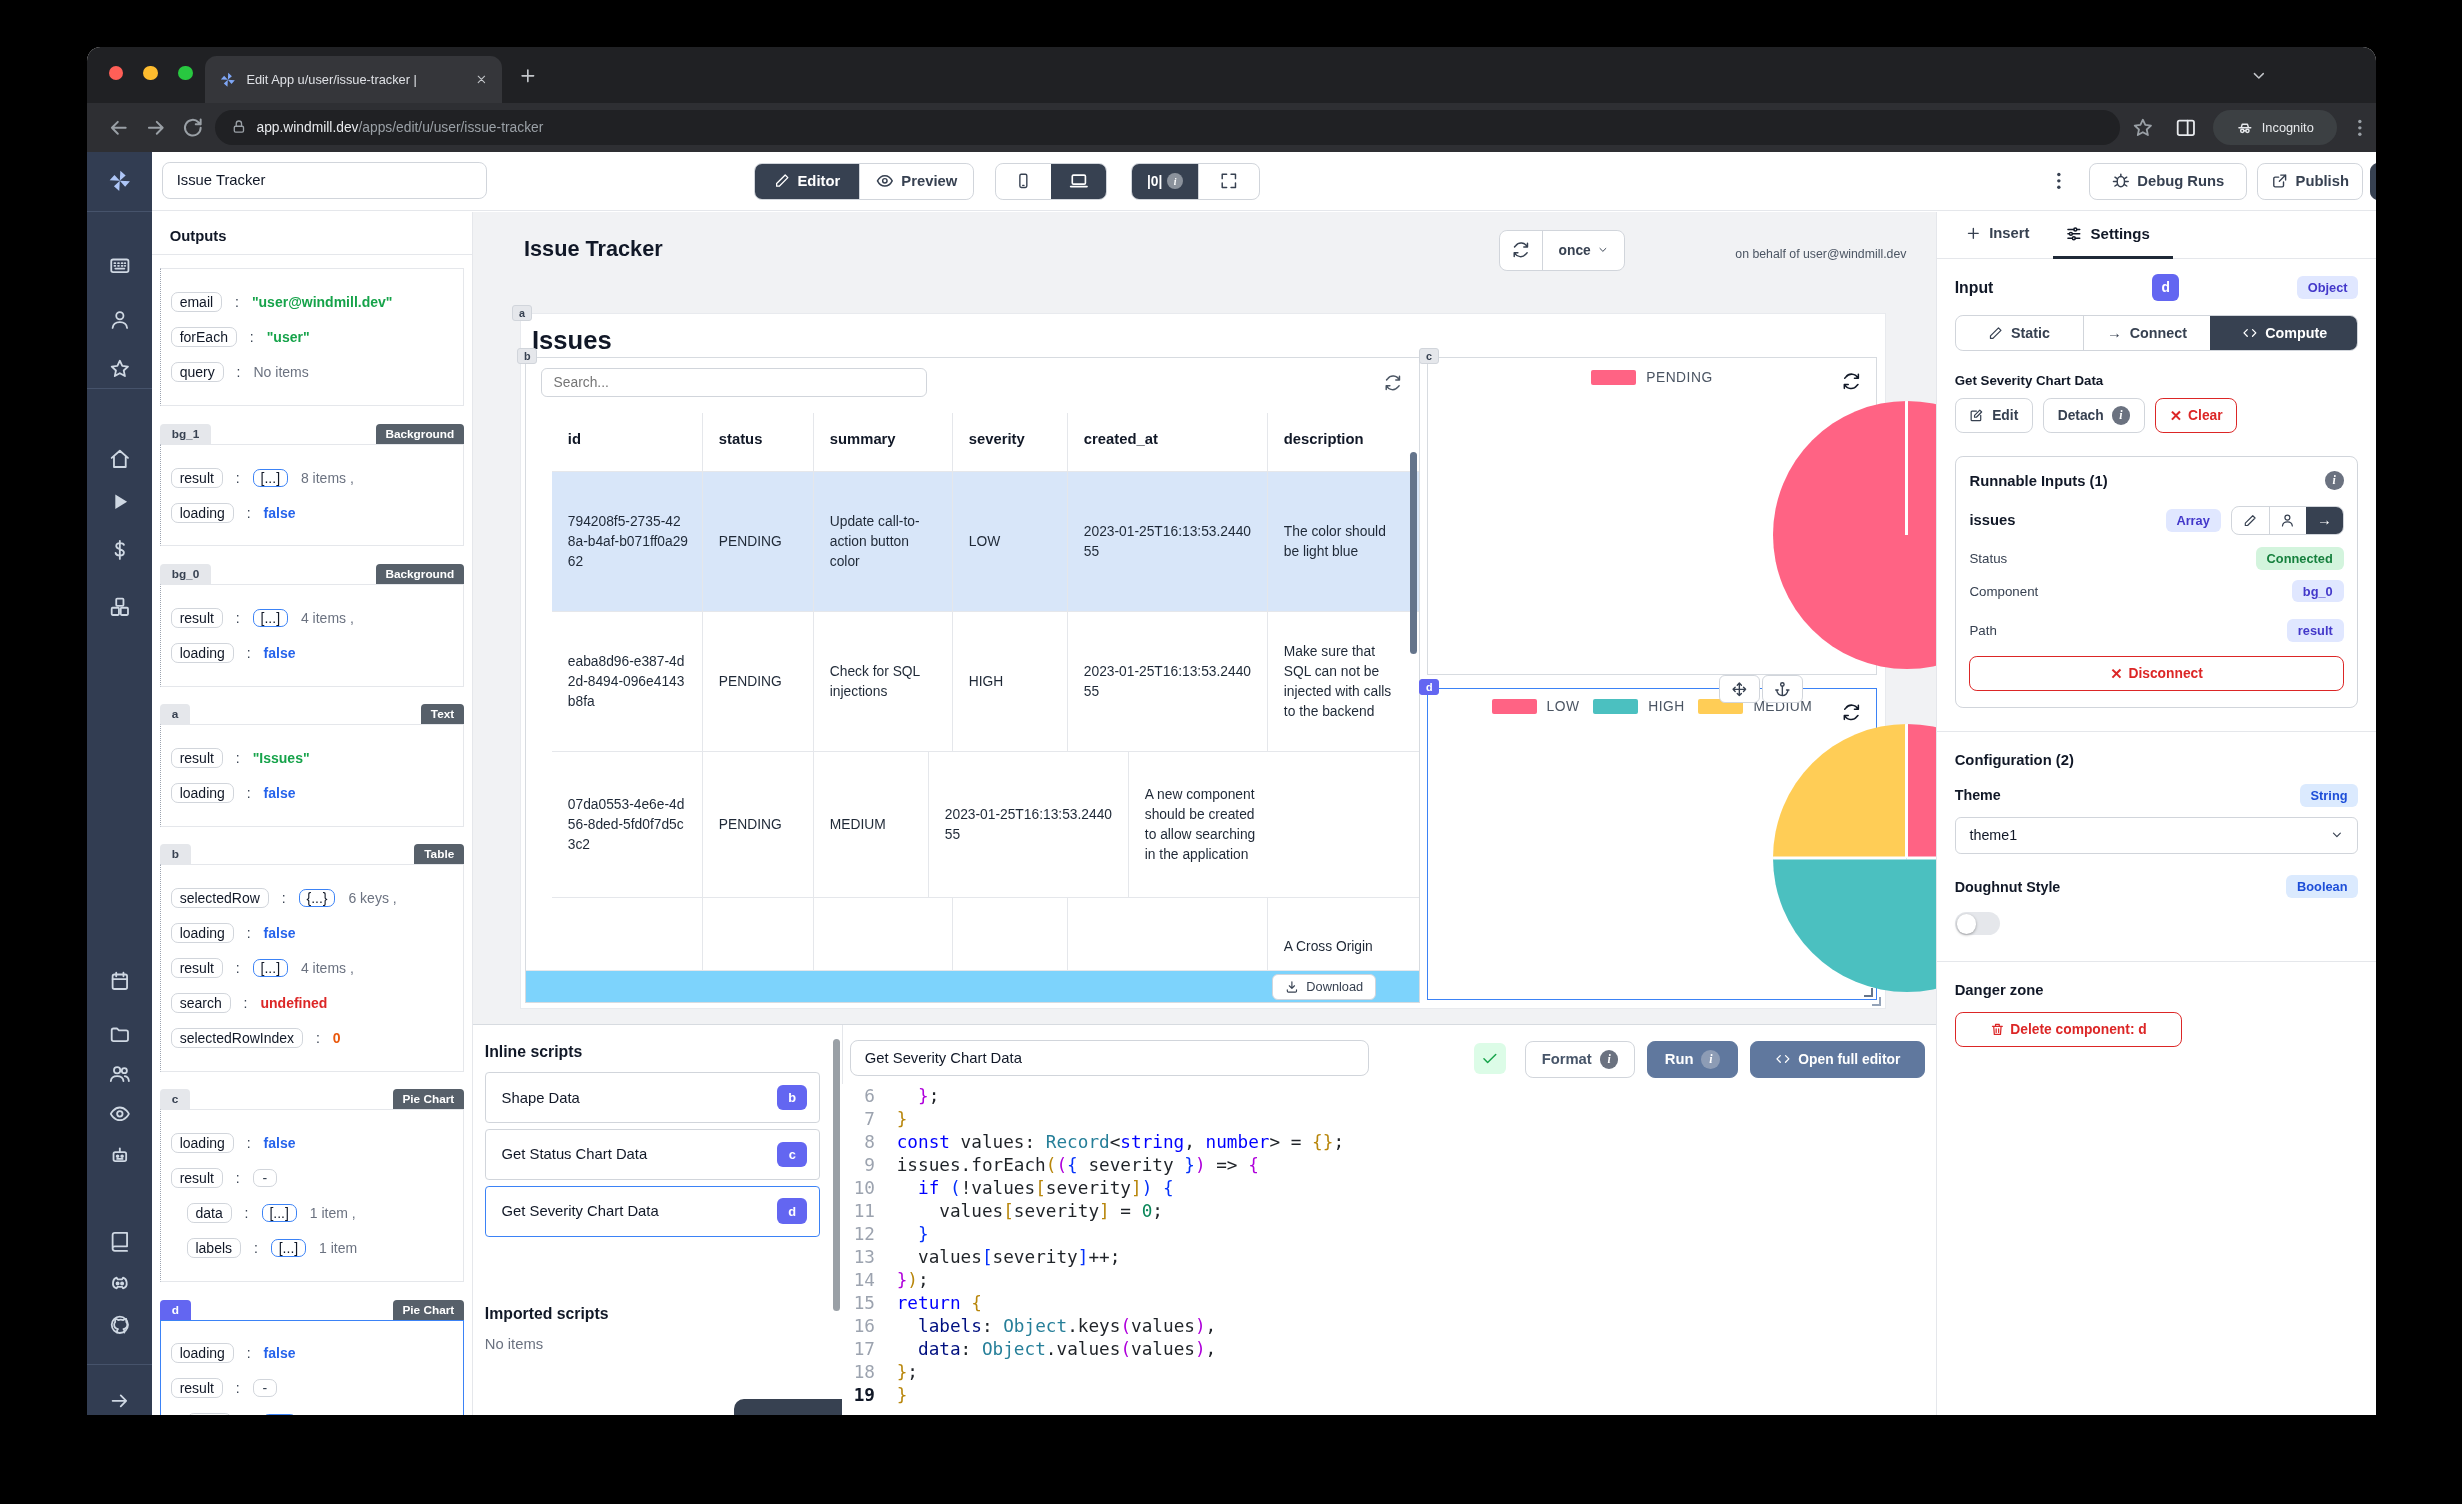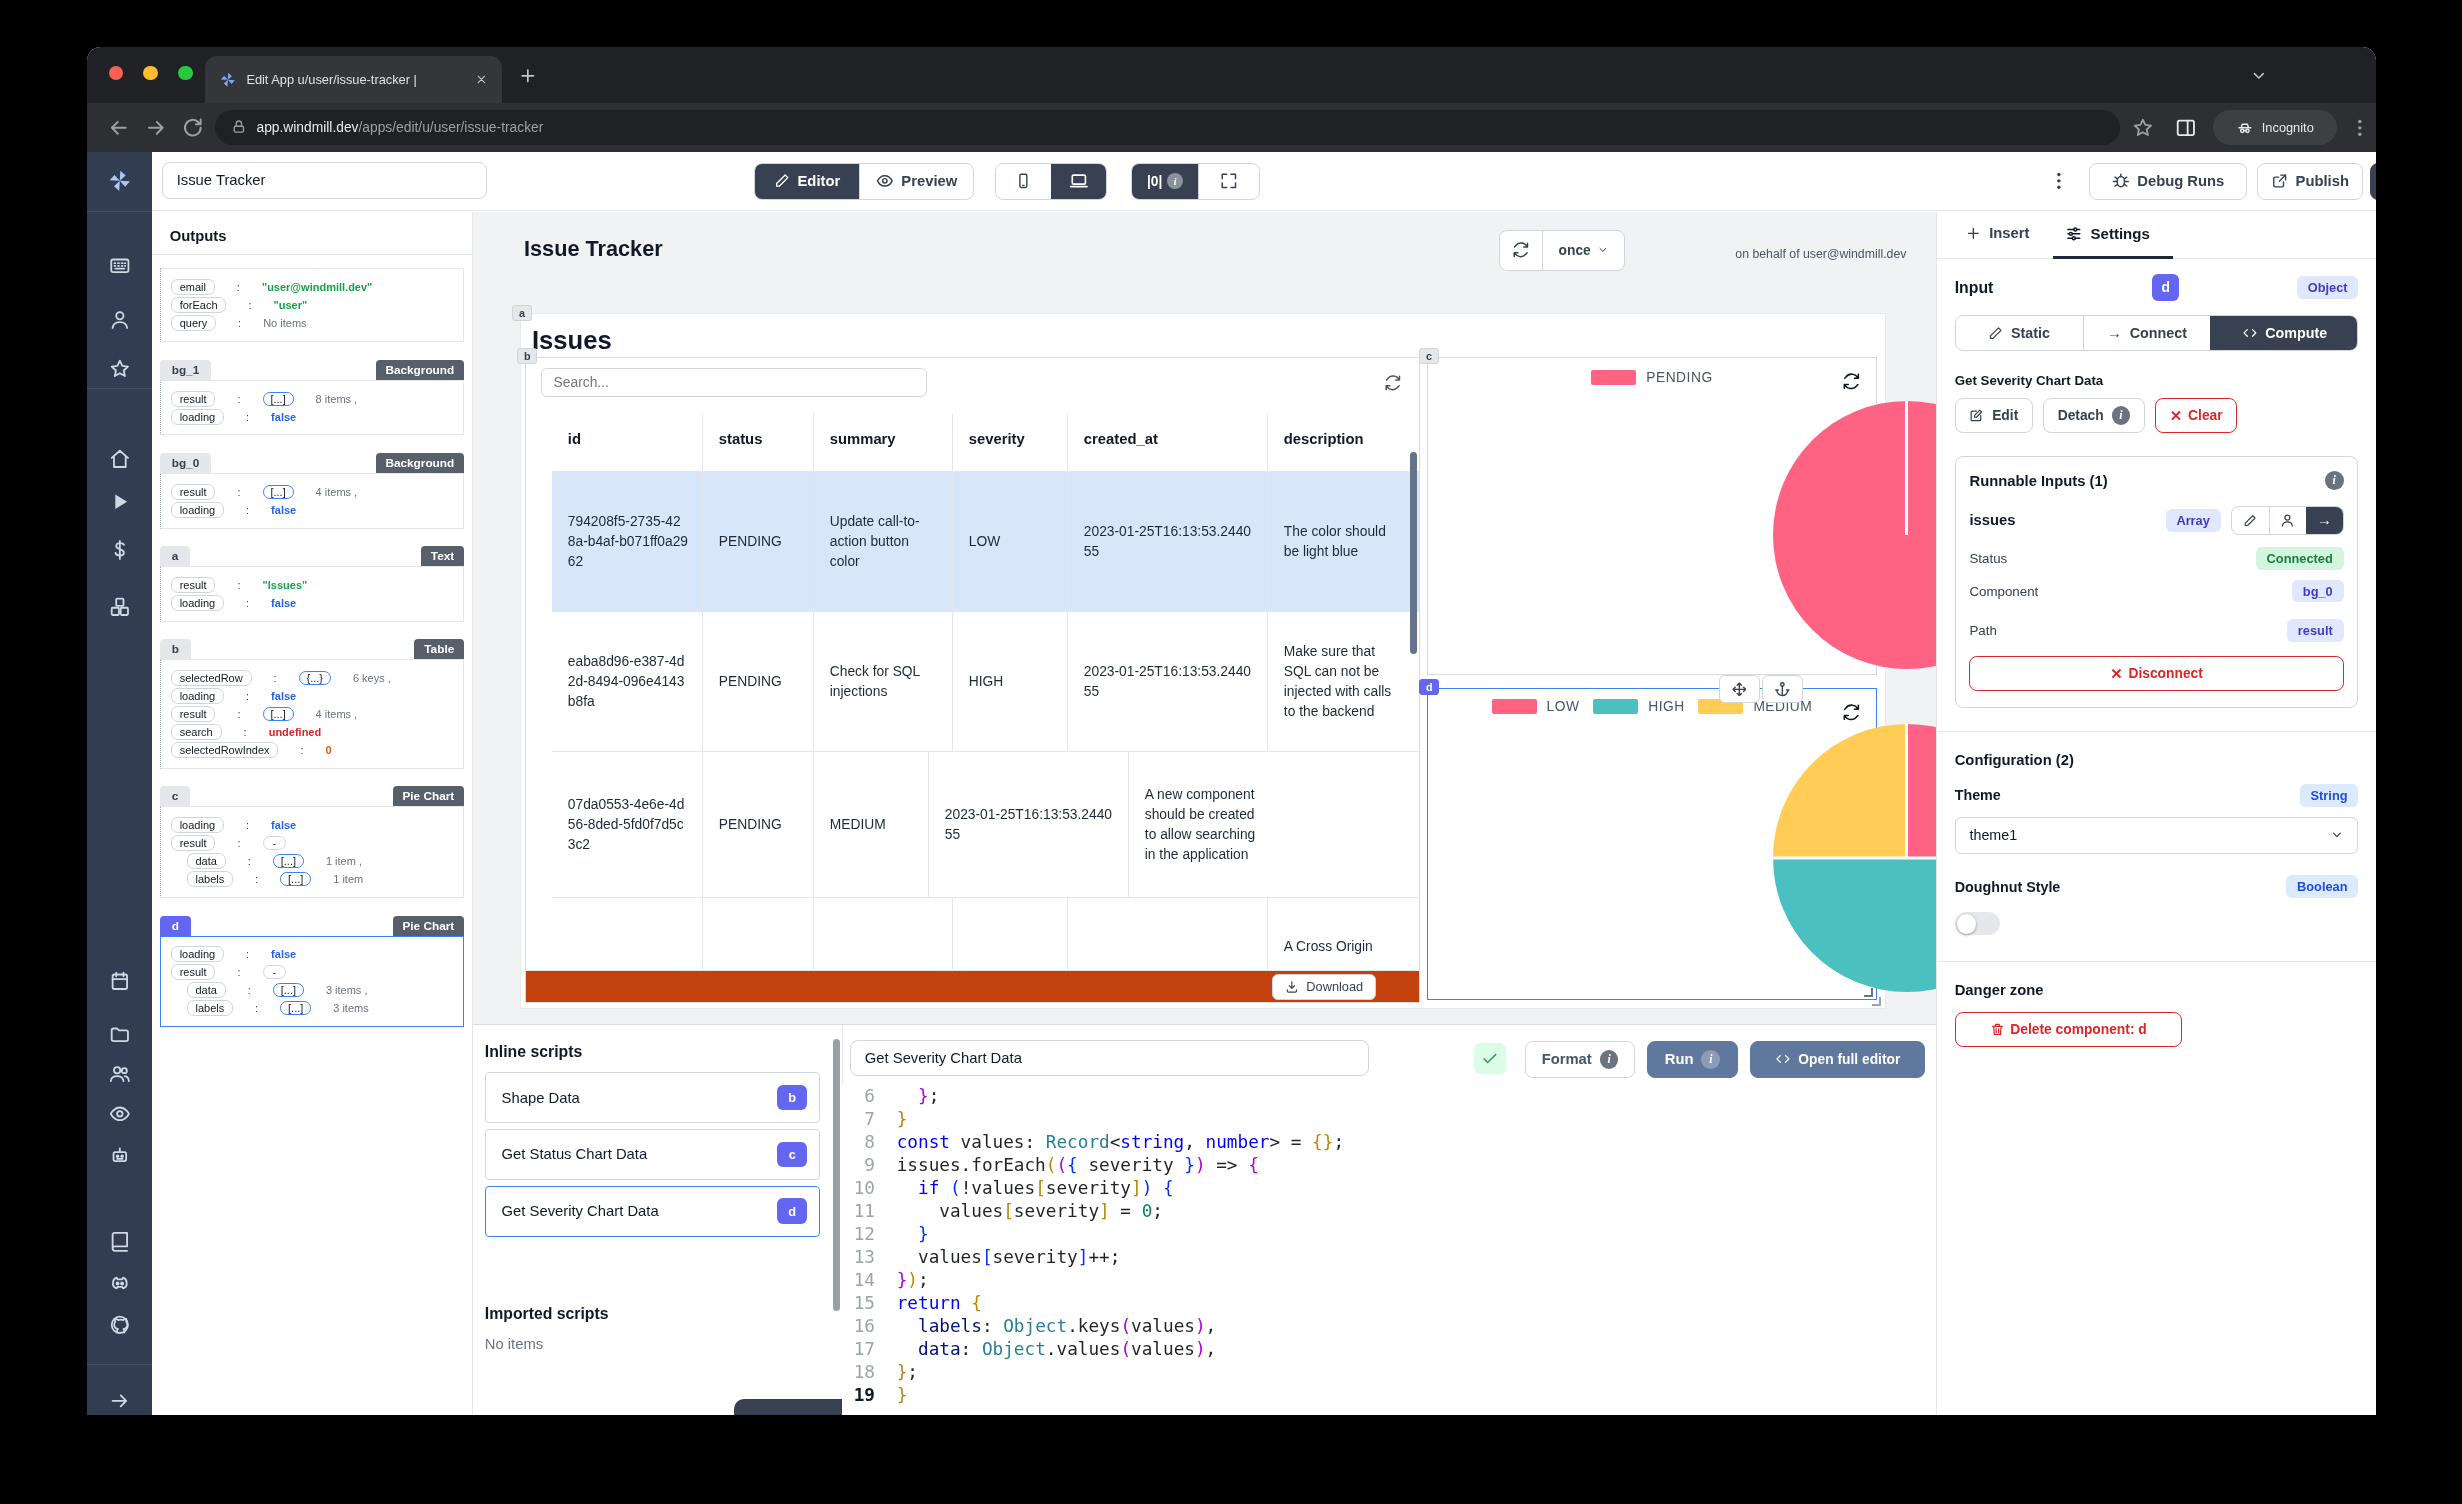--- a/index.html
+++ b/index.html
@@ -28,21 +28,21 @@
 .sbic{position:absolute;left:21.7px;width:21.7px;height:21.7px;color:#cfd8e3}
 
 .outputs{position:absolute;left:65px;top:165px;width:321px;height:1204px;background:#fff;border-right:1px solid #e5e7eb;overflow:hidden}
 .ogroup{margin:13.8px 7.9px 0 7.9px}
 .ghead{display:flex;justify-content:space-between;align-items:flex-end;height:23.6px}
 .gtab{font-size:11.8px;font-weight:700;color:#374151;background:#e5e7eb;border-radius:3.9px 3.9px 0 0;padding:3px 11.8px}
 .gtab.indigo{background:#6366f1;color:#fff}
 .gbadge{font-size:11.8px;font-weight:700;color:#fff;background:#57606a;border-radius:3.9px 3.9px 0 0;padding:3px 9.9px}
 .gbox{border:1px solid #e5e7eb;background:#fff;padding:7.9px 5.9px 7.9px 9.9px;border-left:1px dotted #9ca3af}
 .gbox.sel{border:1px solid #3b82f6}
-.orow{display:flex;align-items:center;gap:22px;margin:2px 0;font-size:11px;color:#374151;flex-wrap:nowrap}
+.orow{display:flex;align-items:center;gap:13px;margin:15px 0;font-size:14px;color:#374151;flex-wrap:nowrap}
 .key{border:1px solid #d1d5db;border-radius:6.9px;padding:1px 7.9px;background:#fff;color:#111827;white-space:nowrap}
 .pill{border:1px solid #3b82f6;border-radius:6.9px;padding:0 6.9px;color:#111827}
 .dashpill{border:1px solid #d1d5db;border-radius:6.9px;padding:0 8.9px;color:#374151}
 .v-green{color:#16a34a;font-weight:700}.v-blue{color:#2563eb;font-weight:700}.v-gray{color:#6b7280}.v-red{color:#dc2626;font-weight:700}.v-orange{color:#ea580c;font-weight:700}
 
 .canvas{position:absolute;left:386px;top:165px;width:1463px;height:813px;background:#f1f2f4}
 .surface{position:absolute;left:47px;top:101px;width:1366px;height:696px;background:#fff;border:1px solid #e8eaee}
 .comptag{position:absolute;font-size:10.8px;font-weight:700;background:#e5e7eb;color:#374151;border:1px solid #d1d5db;border-radius:3px;padding:1px 5.9px;z-index:5}
 .comptag.indigo{background:#6366f1;color:#fff;border-color:#6366f1}
 .card{position:absolute;background:#fff;border:1px solid #d7dbe0}
@@ -603,21 +603,21 @@
           <div style="display: flex; height: 105px; border-bottom: 1px solid rgb(229, 231, 235);">
             <div class="td" style="width: 151px; padding: 39px 13.8px 0px 15.8px; border-right: 1px solid rgb(229, 231, 235); word-break: break-all; display: flex; align-items: flex-start;"></div>
             <div class="td" style="width: 111px; padding: 39px 13.8px 0px 15.8px; border-right: 1px solid rgb(229, 231, 235); word-break: normal; display: flex; align-items: flex-start;"></div>
             <div class="td" style="width: 139px; padding: 39px 13.8px 0px 15.8px; border-right: 1px solid rgb(229, 231, 235); word-break: normal; display: flex; align-items: flex-start;"></div>
             <div class="td" style="width: 115px; padding: 39px 13.8px 0px 15.8px; border-right: 1px solid rgb(229, 231, 235); word-break: normal; display: flex; align-items: flex-start;"></div>
             <div class="td" style="width: 200px; padding: 39px 13.8px 0px 15.8px; border-right: 1px solid rgb(229, 231, 235); word-break: break-all; display: flex; align-items: flex-start;"></div>
             <div class="td" style="width: 146px; padding: 39px 13.8px 0px 15.8px; border-right: none; word-break: normal; display: flex; align-items: flex-start;">A Cross Origin</div>
           </div>
         </div>
       <div style="position:absolute;right:2px;top:94px;width:6.9px;height:202px;background:#64748b;border-radius:3.9px"></div>
-      <div style="position:absolute;left:0;bottom:0;width:100%;height:32.5px;background:#c2410c;border-top:1px solid #e5e7eb">
+      <div style="position:absolute;left:0;bottom:0;width:100%;height:32.5px;background:#7dd3fc;border-top:1px solid #e5e7eb">
         <div class="wbtn" style="position:absolute;right:43px;top:3px;height:26.6px;padding:0 11.8px;font-size:12.8px;font-weight:500;border-radius:5.9px">
             <span class="ic" style="width:13.8px;height:13.8px">
               <svg viewBox="0 0 24 24" fill="none" stroke="currentColor" stroke-width="2" stroke-linecap="round" stroke-linejoin="round">
                 <path d="M12 3v11M7.5 10L12 14.5 16.5 10M4 17v2a2 2 0 002 2h12a2 2 0 002-2v-2"></path>
               </svg>
             </span>
             <span>Download</span>
           </div>
       </div>
     </div>

